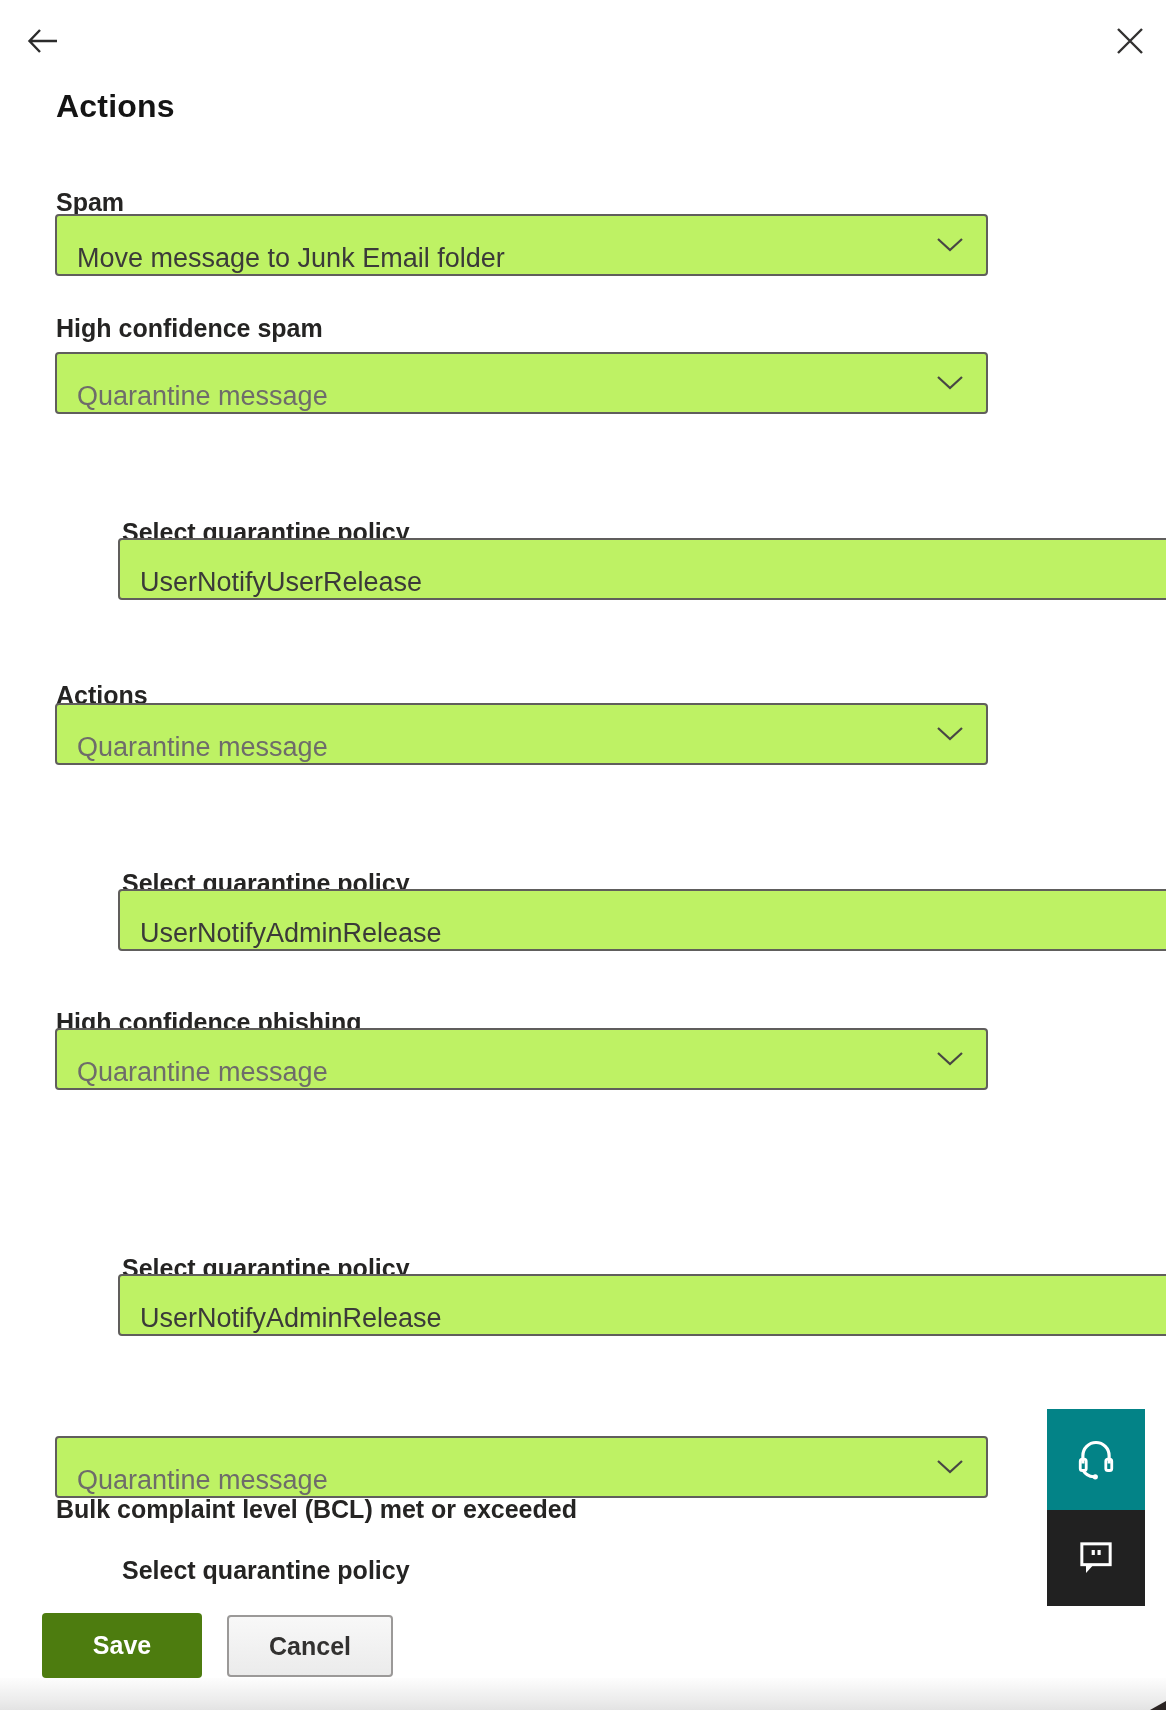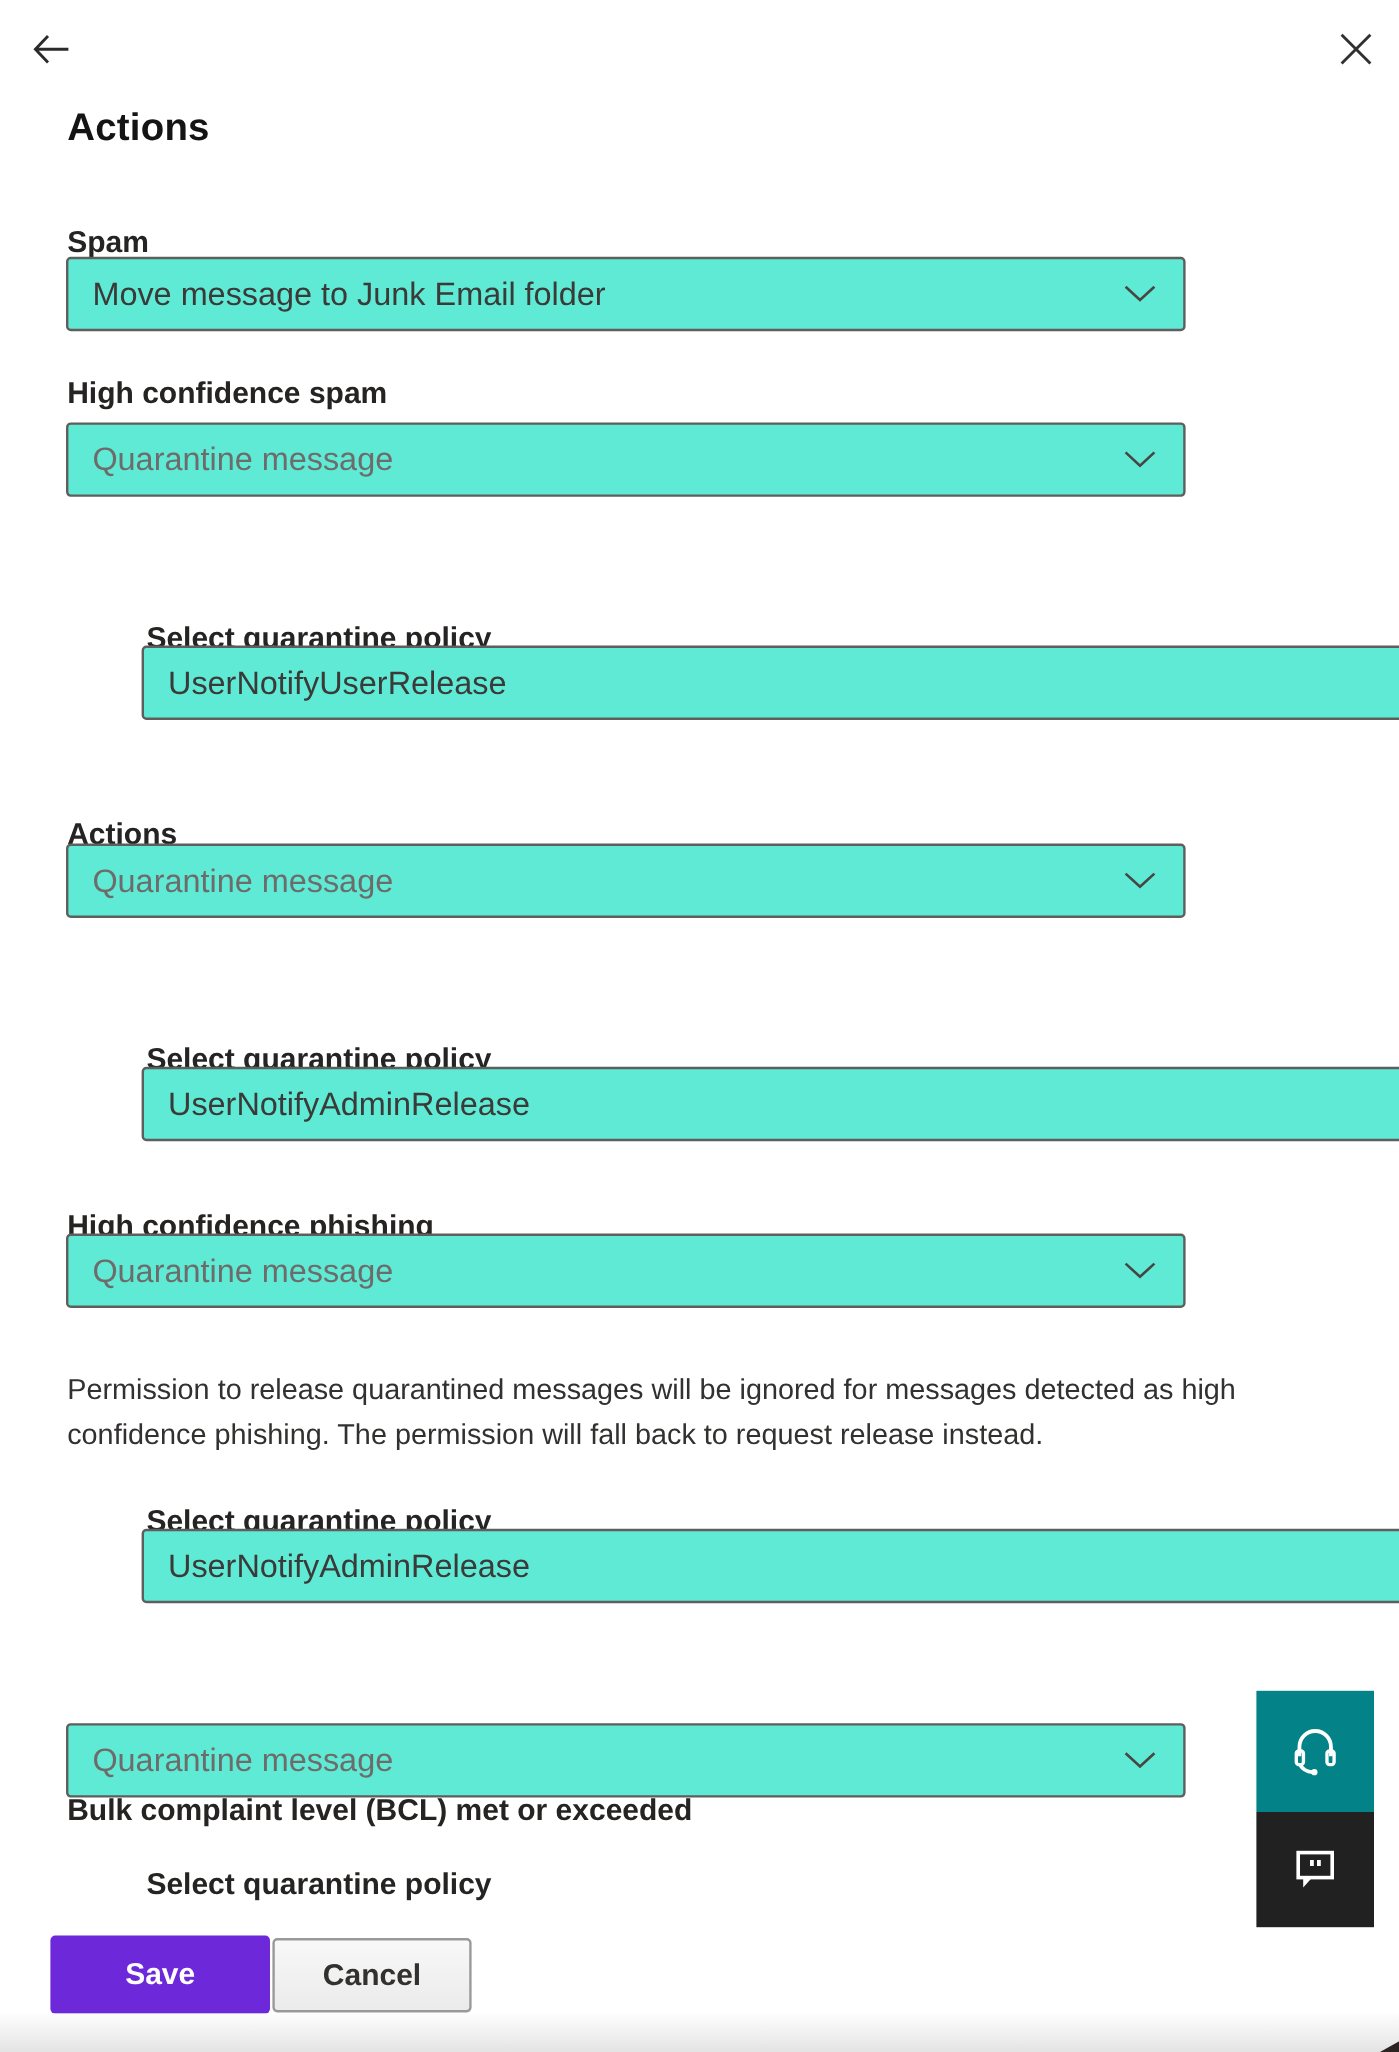--- a/index.html
+++ b/index.html
@@ -6,43 +6,43 @@
   .page{
     position:relative;width:1166px;height:1710px;background:#ffffff;
     font-family:"Liberation Sans",sans-serif;overflow:hidden;
   }
   .iconbtn{position:absolute;background:none;border:none;padding:0;cursor:pointer;line-height:0;}
   .title{position:absolute;left:56px;top:88px;font-size:32px;font-weight:bold;color:#141414;letter-spacing:.2px;}
   .lbl{position:absolute;left:56px;font-size:25px;font-weight:bold;color:#252423;white-space:nowrap;margin-top:18px;}
   .lbl.indent{left:122px;}
   .dd{
     position:absolute;left:55px;width:933px;height:62px;box-sizing:border-box;
-    border:2px solid #605e5c;border-radius:4px;background:#5eead4;
-    display:flex;align-items:center;padding:0 64px 0 20px;cursor:pointer;
+    border:2px solid #605e5c;border-radius:4px;background:#bef264;
+    display:flex;align-items:flex-end;padding:0 64px 0 20px;cursor:pointer;
   }
   .dd.indent{left:118px;width:1113px;}
   .dd .val{font-size:27px;color:#3b3a39;white-space:nowrap;overflow:hidden;}
   .dd .val.muted{color:#6e6c6a;}
   .dd .chev{position:absolute;right:22px;top:50%;transform:translateY(-50%);}
   .note{
     position:absolute;left:56px;top:1140px;width:1010px;
     font-size:24px;line-height:37px;color:#323130;
   }
   .clip-label{position:absolute;left:122px;top:1556px;font-size:25px;font-weight:bold;color:#252423;}
   .footer{position:absolute;left:0;top:1584px;width:1166px;height:96px;background:#ffffff;}
   .footer-shadow{
     position:absolute;left:0;top:1678px;width:1166px;height:32px;
     background:linear-gradient(to bottom,#fdfdfd 0%,#ececec 70%,#e3e3e3 100%);
   }
   .btn{
     position:absolute;box-sizing:border-box;border-radius:4px;cursor:pointer;
     font-family:"Liberation Sans",sans-serif;font-size:25px;font-weight:bold;
     display:flex;align-items:center;justify-content:center;
   }
-  .btn.primary{left:42px;top:1613px;width:183px;height:65px;background:#6d28d9;border:none;color:#ffffff;}
+  .btn.primary{left:42px;top:1613px;width:160px;height:65px;background:#4d7c0f;border:none;color:#ffffff;}
   .btn.secondary{
     left:227px;top:1615px;width:166px;height:62px;color:#323130;
     background:linear-gradient(to bottom,#f8f8f8,#ebebeb);border:2px solid #9b9998;
   }
   .float-btn{
     position:absolute;left:1047px;width:98px;border:none;cursor:pointer;padding:0;
     display:flex;align-items:center;justify-content:center;
   }
   .float-btn.support{top:1409px;height:101px;background:#038387;}
   .float-btn.feedback{top:1510px;height:96px;background:#212121;}
@@ -110,21 +110,20 @@
   </div>
 
   <div class="lbl" style="top:990px;">High confidence phishing</div>
   <div class="dd" style="top:1028px;">
     <span class="val muted">Quarantine message</span>
     <svg class="chev" width="28" height="16" viewBox="0 0 28 16">
       <path d="M2 2 L14 13 L26 2" fill="none" stroke="#484644" stroke-width="2.2"></path>
     </svg>
   </div>
 
-  <div class="note">Permission to release quarantined messages will be ignored for messages detected as high confidence phishing. The permission will fall back to request release instead.</div>
 
   <div class="lbl indent" style="top:1236px;">Select quarantine policy</div>
   <div class="dd indent" style="top:1274px;">
     <span class="val">UserNotifyAdminRelease</span>
     <svg class="chev" width="28" height="16" viewBox="0 0 28 16">
       <path d="M2 2 L14 13 L26 2" fill="none" stroke="#484644" stroke-width="2.2"></path>
     </svg>
   </div>
 
   <div class="lbl" style="top:1477px;">Bulk complaint level (BCL) met or exceeded</div>

